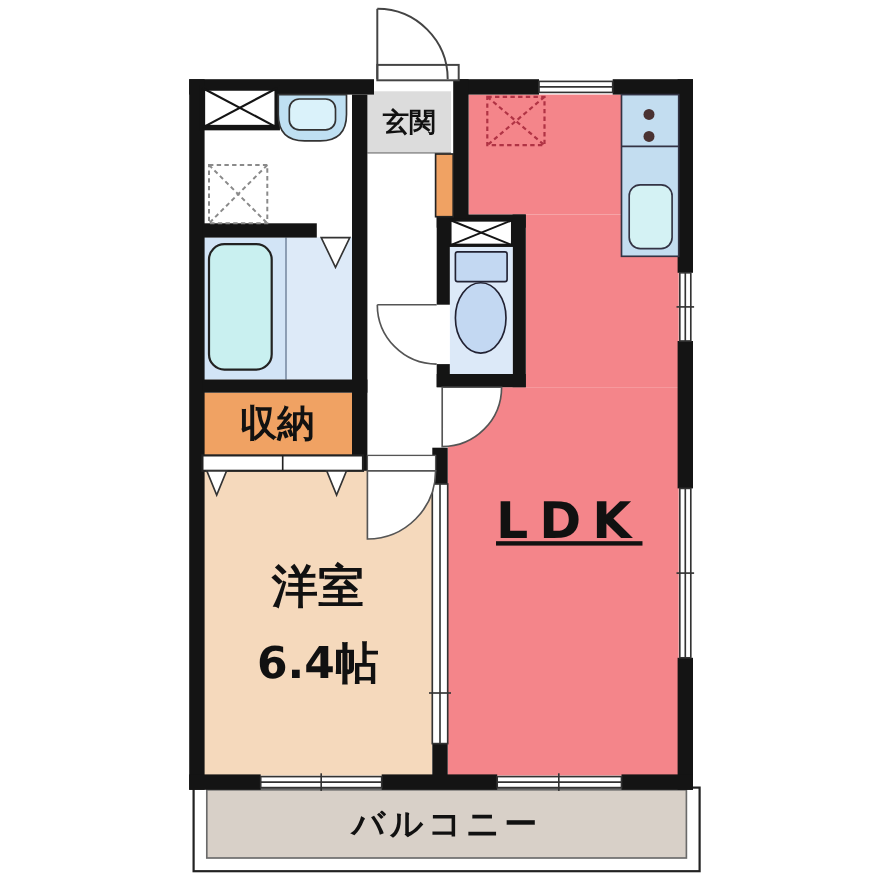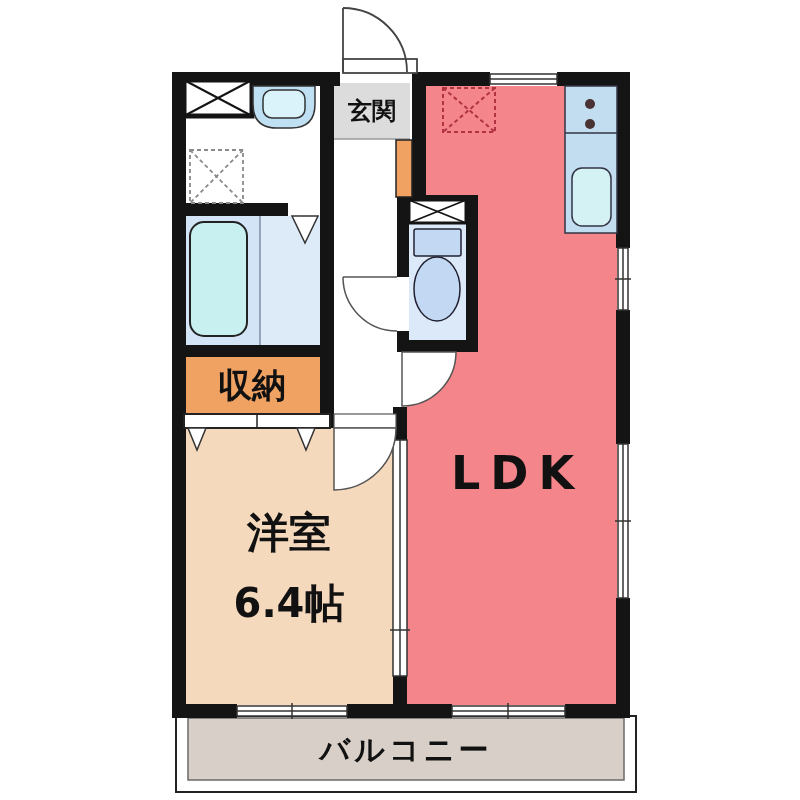--- a/index.html
+++ b/index.html
@@ -7,21 +7,21 @@
          font-family:"DejaVu Sans",sans-serif;}
   svg{position:absolute;left:0;top:0;}
   .lbl{position:absolute;display:flex;align-items:center;justify-content:center;
        color:#111;font-weight:bold;line-height:1.1;text-align:center;white-space:nowrap;}
   .lbl-genkan{left:334px;top:83px;width:76px;height:56px;font-size:24px;}
   .lbl-storage{left:184px;top:357px;width:136px;height:58px;font-size:34px;}
   .lbl-col{flex-direction:column;}
   .lbl-yoshitsu{left:184px;top:505px;width:210px;height:125px;font-size:42px;gap:24px;}
   .lbl-yoshitsu .size{font-size:40px;}
   .lbl-ldk{left:425px;top:408px;width:185px;height:130px;font-size:46px;gap:8px;}
-  .lbl-ldk .name{letter-spacing:10px;}
+  .lbl-ldk .name{letter-spacing:10px;text-decoration:underline;}
   .lbl-ldk .size{font-size:40px;letter-spacing:1px;}
   .lbl-balcony{left:188px;top:718px;width:436px;height:62px;font-size:30px;letter-spacing:4px;border-radius:30px;}
 </style>
 </head>
 <body>
 
 <div class="stage">
   <svg width="800" height="800" viewBox="0 0 800 800">
 
     <g>

